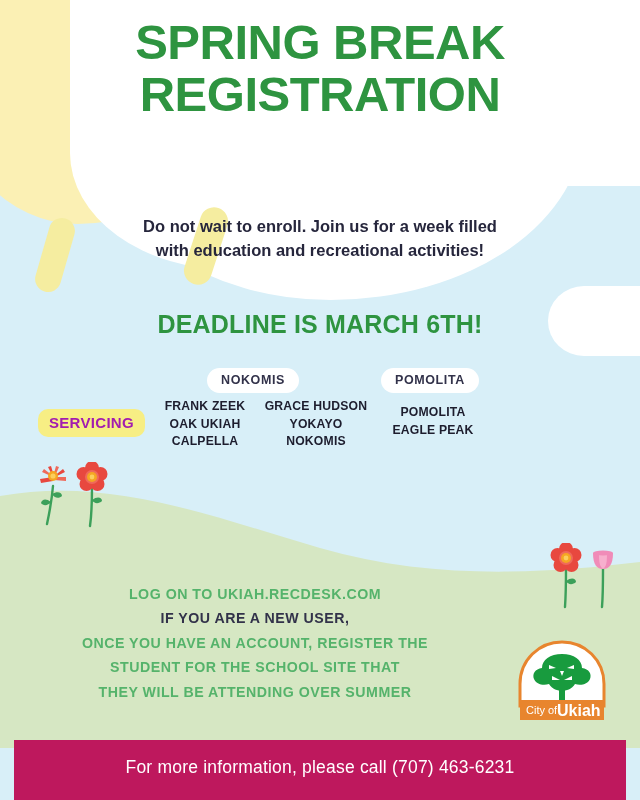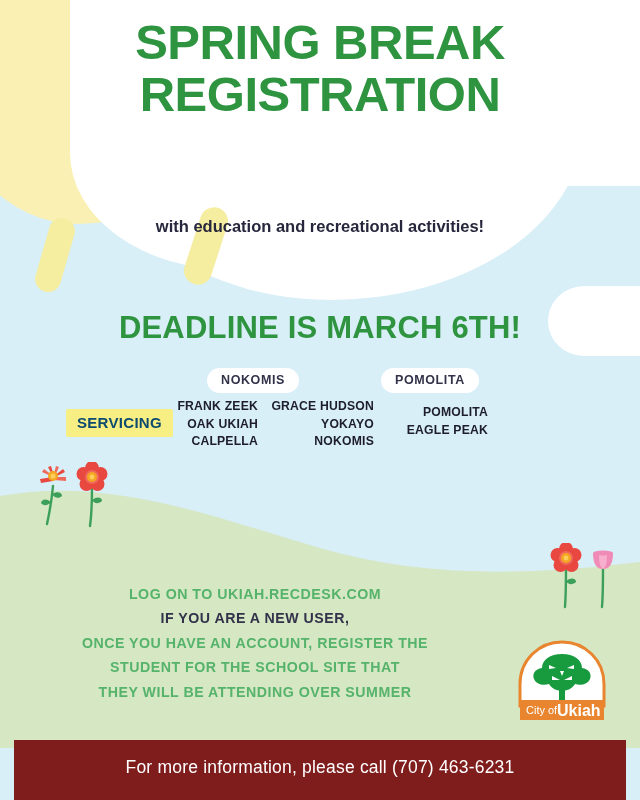--- a/index.html
+++ b/index.html
@@ -154,37 +154,36 @@
   .lede .l { display: block; }
 
   .deadline {
     position: absolute;
     left: 0;
     top: 310px;
     width: 640px;
     text-align: center;
     color: #2e9440;
     font-weight: 800;
-    font-size: 31px;
+    font-size: 25px;
     letter-spacing: 0.2px;
   }
 
   
   .servicing-tag {
     position: absolute;
     left: 38px;
     top: 409px;
     background: #f7ee84;
-    color: #0c4a6e;
+    color: #a21caf;
     font-weight: 800;
     font-size: 15px;
     letter-spacing: 0.3px;
     padding: 5px 11px 6px 11px;
-    border-radius: 2px;
-    margin-left: 28px;
+    border-radius: 10px;
   }
   .badge {
     position: absolute;
     background: #ffffff;
     color: #32324a;
     font-size: 12.5px;
     font-weight: 600;
     letter-spacing: 0.6px;
     padding: 5px 14px 6px 14px;
     border-radius: 14px;
@@ -195,21 +194,21 @@
 
   .col {
     position: absolute;
     color: #1d1d2e;
     font-weight: bold;
     font-size: 12.2px;
     line-height: 1.45;
     letter-spacing: 0.2px;
     text-align: center;
   }
-  .col .l { display: block; white-space: nowrap; text-align: right; }
+  .col .l { display: block; white-space: nowrap; }
   .col-1 { left: 152px; top: 398px; width: 106px; }
   .col-2 { left: 258px; top: 398px; width: 116px; }
   .col-3 { left: 378px; top: 404px; width: 110px; }
 
   
   .instructions {
     position: absolute;
     left: 20px;
     top: 582px;
     width: 470px;
@@ -223,21 +222,21 @@
   .instructions .green { color: #55b36b; }
   .instructions .navy { color: #32324a; }
 
   
   .footer {
     position: absolute;
     left: 14px;
     top: 740px;
     width: 612px;
     height: 60px;
-    background: #7f1d1d;
+    background: #be185d;
   }
   .footer-text {
     position: absolute;
     left: 0;
     top: 17px;
     width: 612px;
     text-align: center;
     color: #ffffff;
     font-size: 17.5px;
     letter-spacing: 0.2px;
@@ -273,20 +272,21 @@
   <svg class="hill" viewBox="0 0 640 278" preserveAspectRatio="none">
     <path d="M0,26 C110,6 210,46 320,78 C430,110 540,104 640,92 L640,278 L0,278 Z" fill="#D6E7C3"></path>
   </svg>
 
   <div class="title">
     <span class="l">SPRING BREAK</span>
     <span class="l">REGISTRATION</span>
   </div>
 
   <div class="lede">
+    <span class="l">Do not wait to enroll. Join us for a week filled</span>
     <span class="l">with education and recreational activities!</span>
   </div>
 
   <div class="deadline">DEADLINE IS MARCH 6TH!</div>
 
   <div class="servicing-tag">SERVICING</div>
 
   <div class="badge badge-nokomis">NOKOMIS</div>
   <div class="badge badge-pomolita">POMOLITA</div>
 

